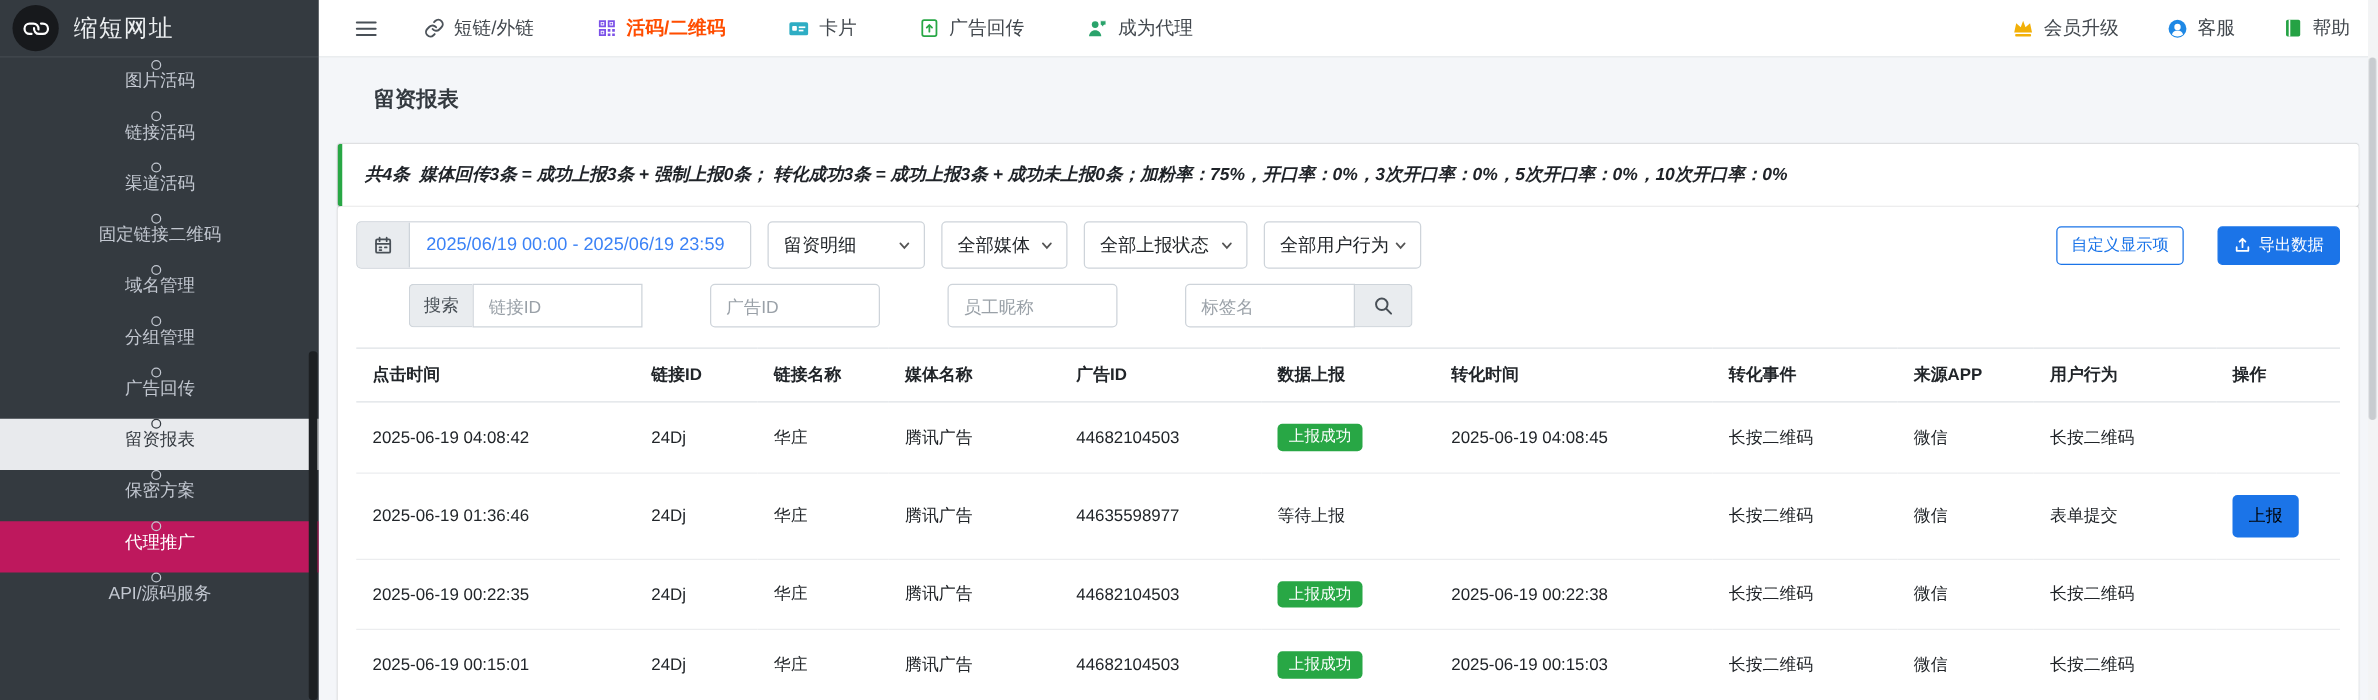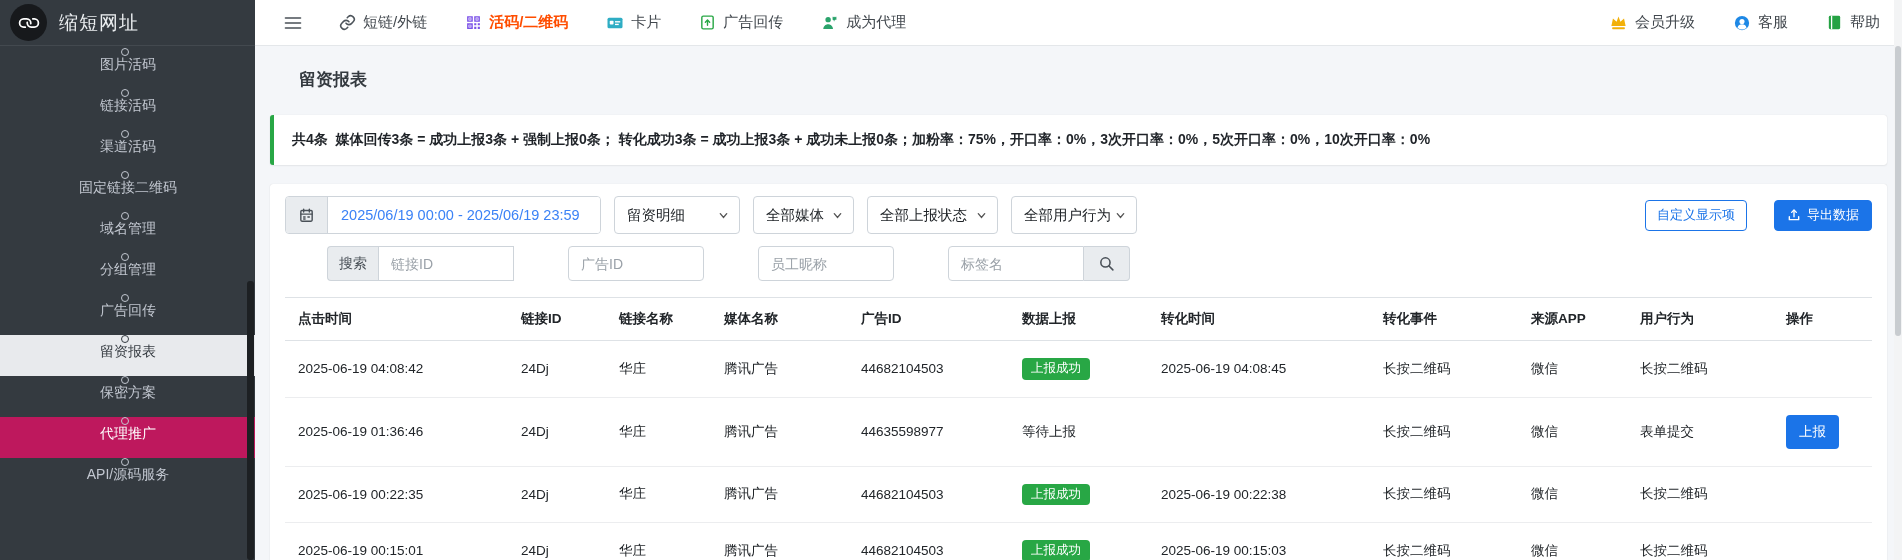--- a/index.html
+++ b/index.html
@@ -19,30 +19,30 @@
   .menu-item.parent .mi-icon { margin:0 8px 0 0; }
   .menu-item.active { background:#e8eaed; color:#343a40; }
   .menu-item.active .bullet { border-color:#343a40; }
   .menu-item.hovered { background:#be185d; color:#fff; }
   .menu-item .chev { position:absolute; right:16px; top:14px; }
   .side-scrollbar { position:absolute; right:1px; top:281px; width:7px; height:279px; background:#1d2023; border-radius:3px; }
 
   
   .main { flex:1; display:flex; flex-direction:column; min-width:0; }
   .navbar { height:46px; background:#fff; border-bottom:1px solid #e4e7ea; display:flex; align-items:center; padding:0 22px 0 28px; flex:0 0 46px; }
-  .nav-left { display:flex; align-items:center; gap:38px; }
+  .nav-left { display:flex; align-items:center; gap:50px; }
   .nav-item { display:flex; align-items:center; gap:7px; font-size:15px; color:#42484e; cursor:pointer; white-space:nowrap; }
   .nav-item.active { color:#ff4d00; font-weight:bold; }
   .nav-right { margin-left:auto; display:flex; align-items:center; gap:38px; }
   .burger { margin-right:36px; cursor:pointer; display:flex; }
 
   .content { padding:14px 15px 0 15px; flex:1; }
   .page-title { font-size:17px; font-weight:bold; color:#343a40; margin:8px 0 24px 29px; }
 
-  .summary-card { background:#fff; border-left:4px solid #28a745; border-radius:3px; box-shadow:0 0 1px rgba(0,0,0,.15),0 1px 2px rgba(0,0,0,.06); padding:16px 18px; font-size:14px; font-weight:600; color:#1f2328; margin-bottom:19px; white-space:nowrap; overflow:hidden; }
+  .summary-card { background:#fff; border-left:4px solid #28a745; border-radius:3px; box-shadow:0 0 1px rgba(0,0,0,.15),0 1px 2px rgba(0,0,0,.06); padding:16px 18px; font-size:14px; font-weight:600; color:#1f2328; white-space:nowrap; overflow:hidden;font-style:italic; }
   .summary-card b { font-weight:800; }
 
   .main-card { background:#fff; border-radius:3px; box-shadow:0 0 1px rgba(0,0,0,.15),0 1px 2px rgba(0,0,0,.06); padding:12px 15px 8px 15px; min-height:366px; }
 
   
   .filter-row { display:flex; align-items:center; }
   .date-group { display:flex; height:38px; border:1px solid #ced4da; border-radius:4px; overflow:hidden; }
   .date-addon { width:42px; background:#e9ecef; border-right:1px solid #ced4da; display:flex; align-items:center; justify-content:center; cursor:pointer; }
   .date-input { width:272px; border:none; outline:none; padding:0 13px; font-size:14.5px; color:#3b82f6; font-family:inherit; }
   .select { height:38px; border:1px solid #ced4da; border-radius:4px; background:#fff; display:flex; align-items:center; justify-content:space-between; padding:0 10px 0 12px; font-size:14.5px; color:#212529; margin-left:13px; cursor:pointer; }
@@ -61,21 +61,21 @@
   .ig input.rounded-l { border-radius:4px 0 0 4px; }
   .ig input.rounded { border-radius:4px; }
   .ig input::placeholder { color:#9aa1a8; }
   .gap { width:12px; flex:0 0 12px; }
 
   
   table { width:100%; border-collapse:collapse; table-layout:fixed; margin-top:16px; font-size:13.5px; }
   thead th { text-align:left; font-weight:bold; color:#212529; padding:12px 13px; border-top:1px solid #dee2e6; border-bottom:1px solid #dee2e6; white-space:nowrap; }
   tbody td { padding:17px 13px; border-bottom:1px solid #ecedef; color:#212529; white-space:nowrap; overflow:hidden; }
   .badge-success { display:inline-block; background:#28a745; color:#fff; font-size:12.5px; padding:4px 9px 5px; border-radius:4px; line-height:1; }
-  .btn-report { background:#1b74e8; color:#ffffff; border:none; border-radius:4px; font-size:13.5px; padding:8px 13px; cursor:pointer; font-family:inherit; }
+  .btn-report { background:#1b74e8; color:#000000; border:none; border-radius:4px; font-size:13.5px; padding:8px 13px; cursor:pointer; font-family:inherit; }
 
   
   .page-scrollbar { position:fixed; right:0; top:0; width:8px; height:560px; background:#f3f4f5; }
   .page-scrollbar .thumb { position:absolute; top:46px; left:1px; width:6px; height:290px; background:#c8ccd0; border-radius:3px; }
 </style>
 </head>
 <body>
 
 <div class="app">
 

